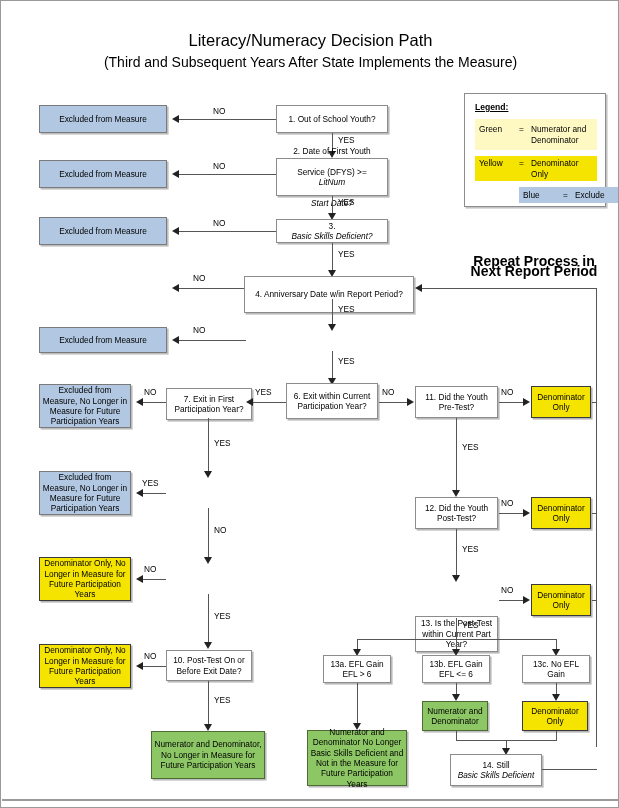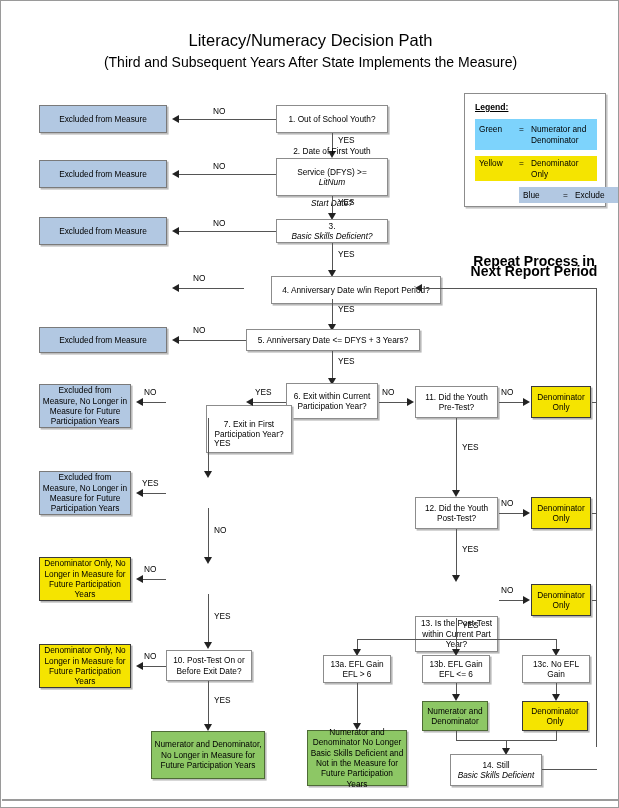--- a/index.html
+++ b/index.html
@@ -29,21 +29,21 @@
 
   
   #legend{position:absolute;left:463px;top:92px;width:142px;height:114px;
           background:#fff;border:1px solid #8c8c8c;box-sizing:border-box;
           box-shadow:1.6px 1.6px 0 #c4c4c4;}
   #legend-title{position:absolute;left:10px;top:8px;font-size:8.6px;
                 font-weight:bold;text-decoration:underline;}
   .lgbox{position:absolute;left:10px;width:122px;font-size:8.3px;
          line-height:10.4px;display:flex;align-items:center;
          box-sizing:border-box;padding:3px 4px;}
-  #lg-green{top:25px;height:31px;background:#7dd3fc;}
+  #lg-green{top:25px;height:31px;background:#fef9c3;}
   #lg-yellow{top:62px;height:25px;background:#f5e400;}
   #lg-blue{top:93px;height:16px;background:#b2c8e2;margin-left:44px;}
   .lgrow{display:flex;width:100%;}
   .lgk{width:40px;flex:none;text-align:left;}
   .lge{width:12px;flex:none;text-align:left;}
   .lgv{flex:1;text-align:left;}
 
   
   .ln{position:absolute;background:#555;}
   .h{height:1px;}
@@ -129,51 +129,48 @@
   <div class="node blue" style="left:38px;top:216px;width:128px;height:28px;">
       <span>Excluded from Measure</span>
     </div>
   <div class="ln h" style="left:178px;top:230px;width:97px;"></div>
   <div class="arw aL" style="left:171px;top:226px;"></div>
   <div class="lbl" style="left:212px;top:217px;">NO</div>
   <div class="ln v" style="left:331px;top:242px;height:28px;"></div>
   <div class="arw aD" style="left:327px;top:269px;"></div>
   <div class="lbl" style="left:337px;top:248px;">YES</div>
 
-  <div class="node dec" style="left:243px;top:275px;width:170px;height:28px;margin-left:27px;">
+  <div class="node dec" style="left:243px;top:275px;width:170px;height:37px;">
       <span>4.  Anniversary Date w/in Report Period?</span>
     </div>
   <div class="ln h" style="left:178px;top:287px;width:65px;"></div>
   <div class="arw aL" style="left:171px;top:283px;"></div>
   <div class="lbl" style="left:192px;top:272px;">NO</div>
   <div class="ln v" style="left:331px;top:298px;height:26px;"></div>
   <div class="arw aD" style="left:327px;top:323px;"></div>
   <div class="lbl" style="left:337px;top:303px;">YES</div>
 
   <div class="ln h" style="left:421px;top:287px;width:174px;"></div>
   <div class="arw aL" style="left:414px;top:283px;"></div>
   <div class="ln v" style="left:595px;top:287px;height:459px;"></div>
 
-  <div class="node dec" style="left:245px;top:328px;width:174px;height:22px;">
-      <span>5.  Anniversary Date &lt;= DFYS + 3 Years?</span>
-    </div>
   <div class="node blue" style="left:38px;top:326px;width:128px;height:26px;">
       <span>Excluded from Measure</span>
     </div>
   <div class="ln h" style="left:178px;top:339px;width:67px;"></div>
   <div class="arw aL" style="left:171px;top:335px;"></div>
   <div class="lbl" style="left:192px;top:324px;">NO</div>
   <div class="ln v" style="left:331px;top:350px;height:28px;"></div>
   <div class="arw aD" style="left:327px;top:377px;"></div>
   <div class="lbl" style="left:337px;top:355px;">YES</div>
 
   <div class="node dec" style="left:285px;top:382px;width:92px;height:36px;">
       <span>6.  Exit within Current Participation Year?</span>
     </div>
-  <div class="node dec" style="left:165px;top:404px;width:86px;height:48px;margin-left:40px;">
+  <div class="node dec" style="left:165px;top:387px;width:86px;height:32px;">
       <span>7.  Exit in First Participation Year?</span>
     </div>
   <div class="node blue" style="left:38px;top:383px;width:92px;height:44px;">
       <span>Excluded from Measure, No Longer in Measure for Future Participation Years</span>
     </div>
   <div class="node dec" style="left:414px;top:385px;width:83px;height:32px;">
       <span>11.  Did the Youth Pre-Test?</span>
     </div>
   <div class="node yellow" style="left:530px;top:385px;width:60px;height:32px;">
       <span>Denominator Only</span>

